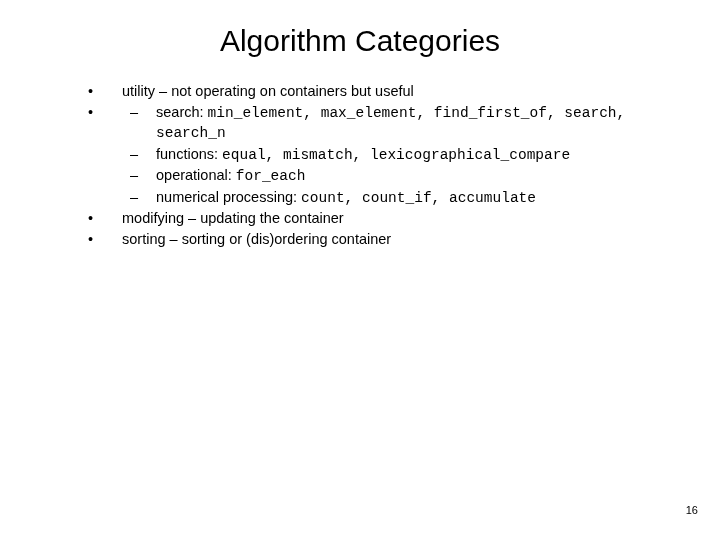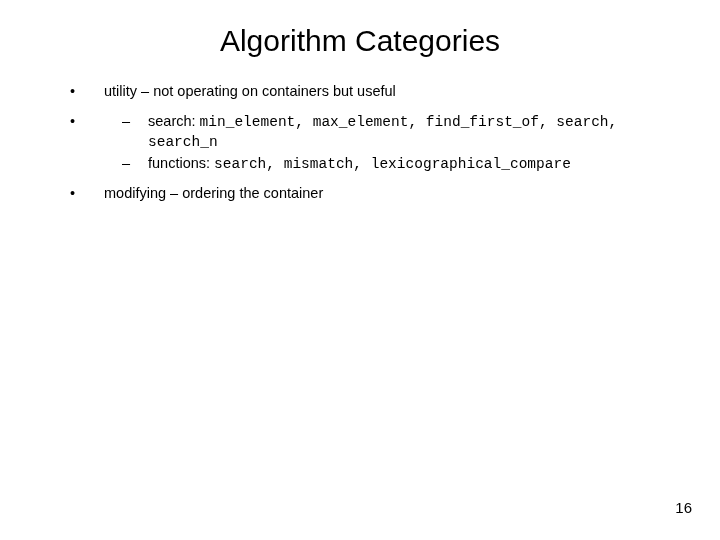--- a/index.html
+++ b/index.html
@@ -20,21 +20,21 @@
     box-sizing: border-box;
     border-radius: 18px;
   }
   .title {
     font-size: 30px;
     text-align: center;
     padding-top: 24px;
     padding-bottom: 24px;
   }
   .content {
-    padding-left: 70px;
+    padding-left: 88px;
     padding-right: 40px;
     font-size: 14.5px;
     line-height: 1.35;
   }
   ul.outer {
     list-style: none;
     padding: 0;
     margin: 0;
   }
   ul.outer > li {
@@ -44,60 +44,67 @@
   }
   ul.outer > li::before {
     content: "•";
     position: absolute;
     left: 0;
     top: 0;
   }
   ul.inner {
     list-style: none;
     padding: 0;
-    margin: 10px;
+    margin: 0;
   }
   ul.inner > li {
     position: relative;
     padding-left: 34px;
     margin-bottom: 1px;
   }
   ul.inner > li::before {
     content: "–";
     position: absolute;
     left: 8px;
     top: 0;
   }
   .mono {
     font-family: "Courier New", Courier, monospace;
   }
   .pagenum {
     position: absolute;
-    right: 28px;
+    right: 22px;
     bottom: 24px;
-    font-size: 15px;
+    font-size: 11px;
   }
 </style>
 </head>
 <body>
 
 <div class="slide">
   <div class="title">Algorithm Categories</div>
 
   <div class="content">
     <ul class="outer">
       <li><span>utility – not operating on containers but useful</span></li>
       <li>
         <ul class="inner">
           <li>
             <span>search: </span><span class="mono">min_element, max_element, find_first_of, search, search_n</span>
           </li>
           <li>
-            <span>functions: </span><span class="mono">search, mismatch, lexicographical_compare</span>
+            <span>functions: </span><span class="mono">equal, mismatch, lexicographical_compare</span>
+          </li>
+          <li>
+            <span>operational: </span><span class="mono">for_each</span>
+          </li>
+          <li>
+            <span>numerical processing: </span><span class="mono">count, count_if, accumulate</span>
           </li>
         </ul>
       </li>
-      <li><span>modifying – ordering the container</span></li>
+      <li><span>modifying – updating the container</span></li>
+      <li><span>sorting – sorting or (dis)ordering container</span></li>
     </ul>
   </div>
 
   <div class="pagenum">16</div>
 </div>
 
 </body></html>

